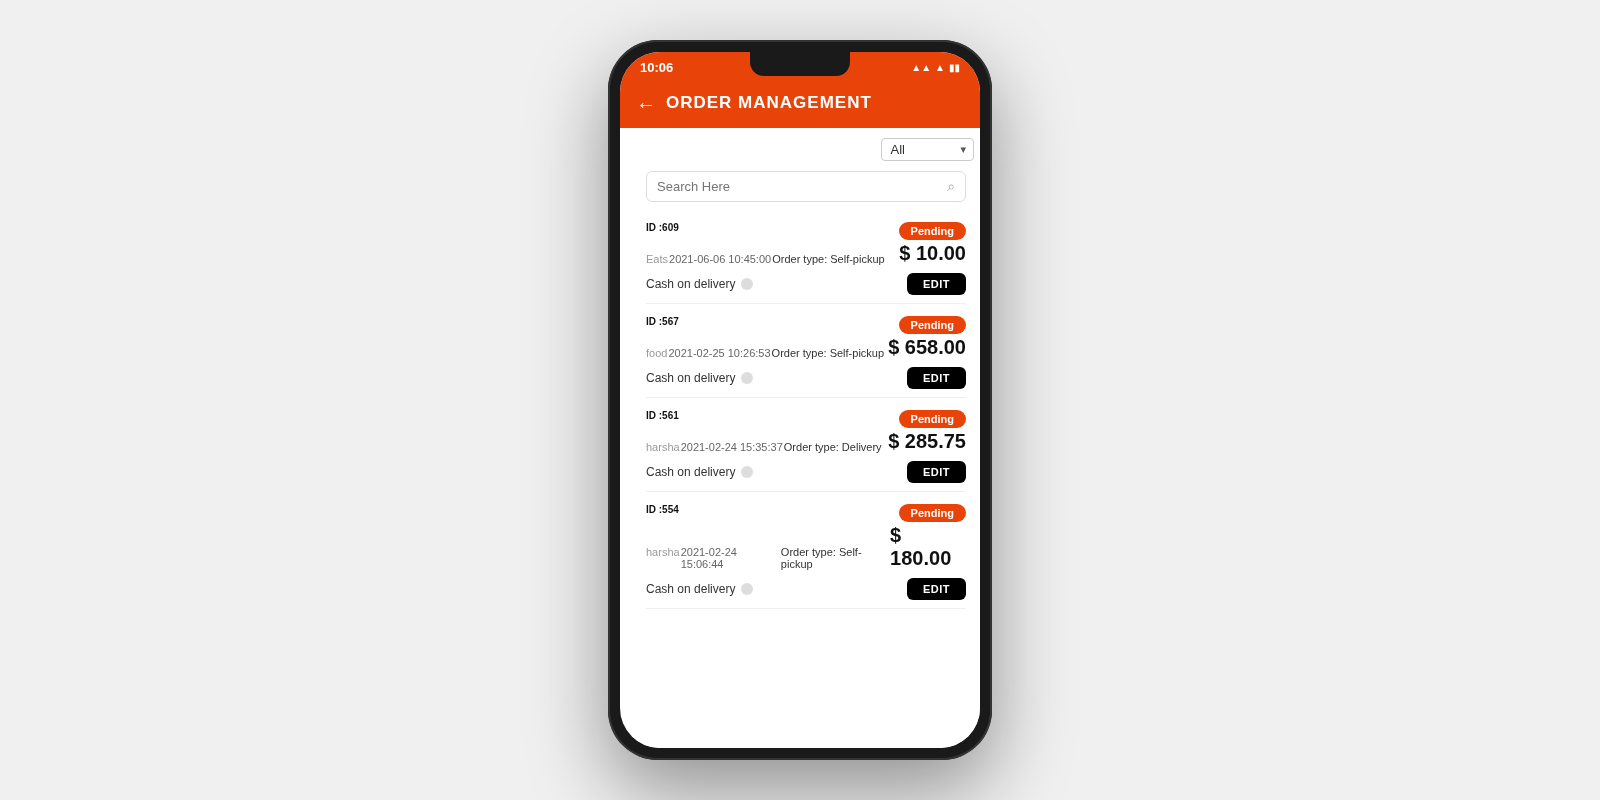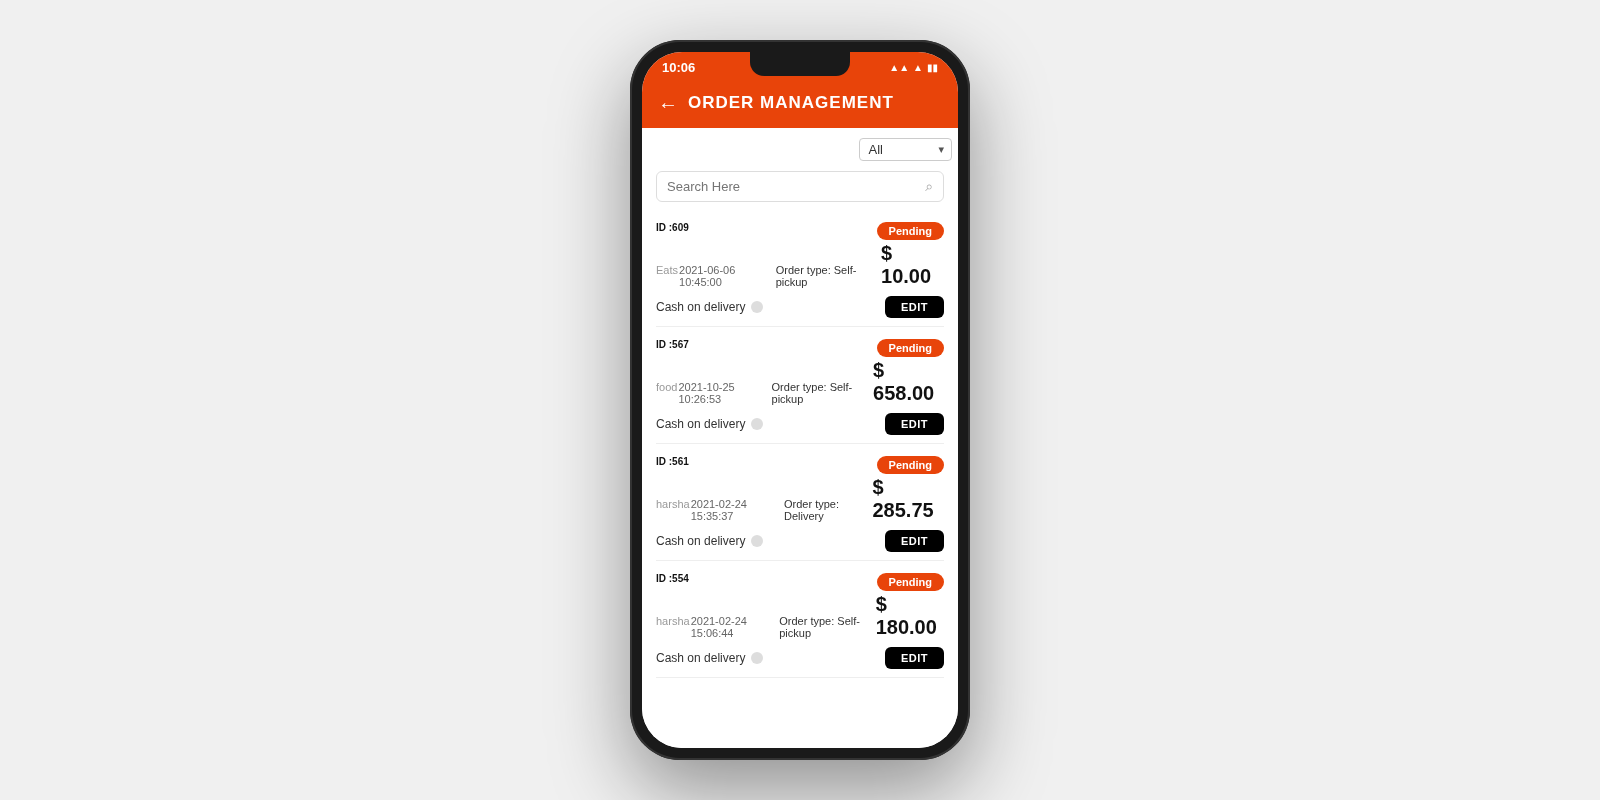--- a/index.html
+++ b/index.html
@@ -6,21 +6,21 @@
     body {
       background: #f0f0f0;
       display: flex;
       justify-content: center;
       align-items: center;
       min-height: 100vh;
       font-family: -apple-system, BlinkMacSystemFont, 'Segoe UI', sans-serif;
     }
 
     .phone-outer {
-      width: 340px;
+      width: 384px;
       height: 720px;
       background: #1a1a1a;
       border-radius: 50px;
       padding: 12px;
       box-shadow: 0 30px 80px rgba(0,0,0,0.4), inset 0 0 0 2px #333;
       position: relative;
     }
 
     .phone-screen {
       width: 100%;
@@ -88,20 +88,21 @@
       letter-spacing: 1px;
       text-transform: uppercase;
     }
 
     
     .content-area {
       flex: 1;
       overflow-y: auto;
       background: #fff;
       padding-bottom: 10px;
+      margin-left: 12px;
     }
     .content-area::-webkit-scrollbar { display: none; }
 
     
     .filter-row {
       display: flex;
       justify-content: flex-end;
       padding: 10px 14px 6px;
       align-items: center;
       gap: 4px;
@@ -310,21 +311,21 @@
     </div>
   </div>
           <div class="order-card">
     <div class="order-top-row">
       <span class="order-id">ID :567</span>
       <span class="status-badge">Pending</span>
     </div>
     <div class="order-info-row">
       <div class="order-meta">
         <span class="order-store">food</span>
-        <span class="order-date">2021-10-25  10:26:53</span>
+        <span class="order-date">2021-02-25  10:26:53</span>
         <span class="order-type">Order type: Self-pickup</span>
       </div>
       <span class="order-amount">$ 658.00</span>
     </div>
     <div class="order-footer-row">
       <div class="payment-method">
         <span class="payment-label">Cash on delivery</span>
         <span class="payment-dot"></span>
       </div>
       <button class="edit-btn">EDIT</button>

